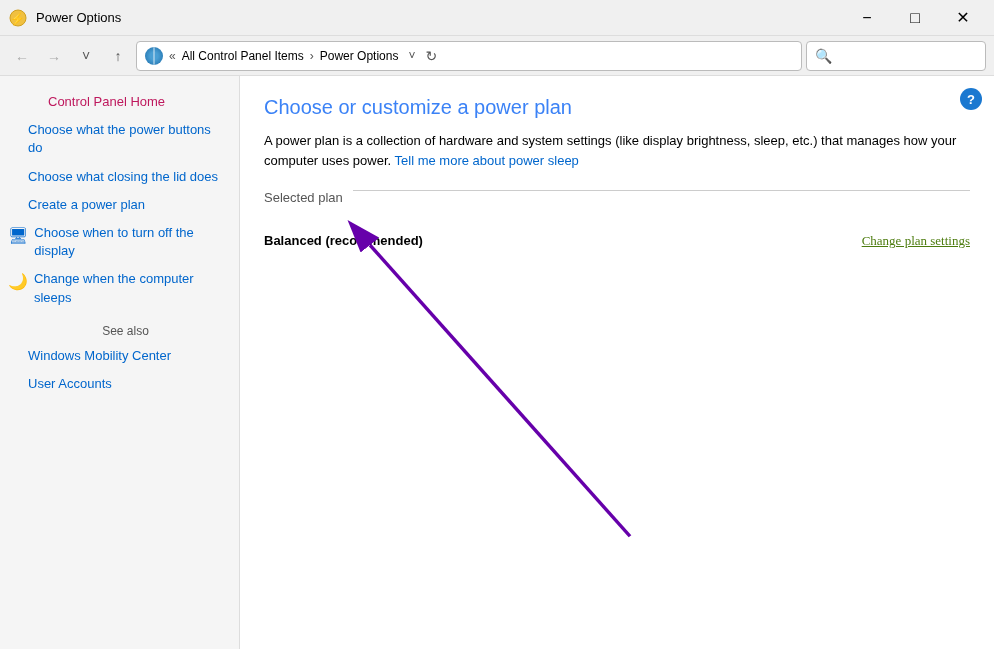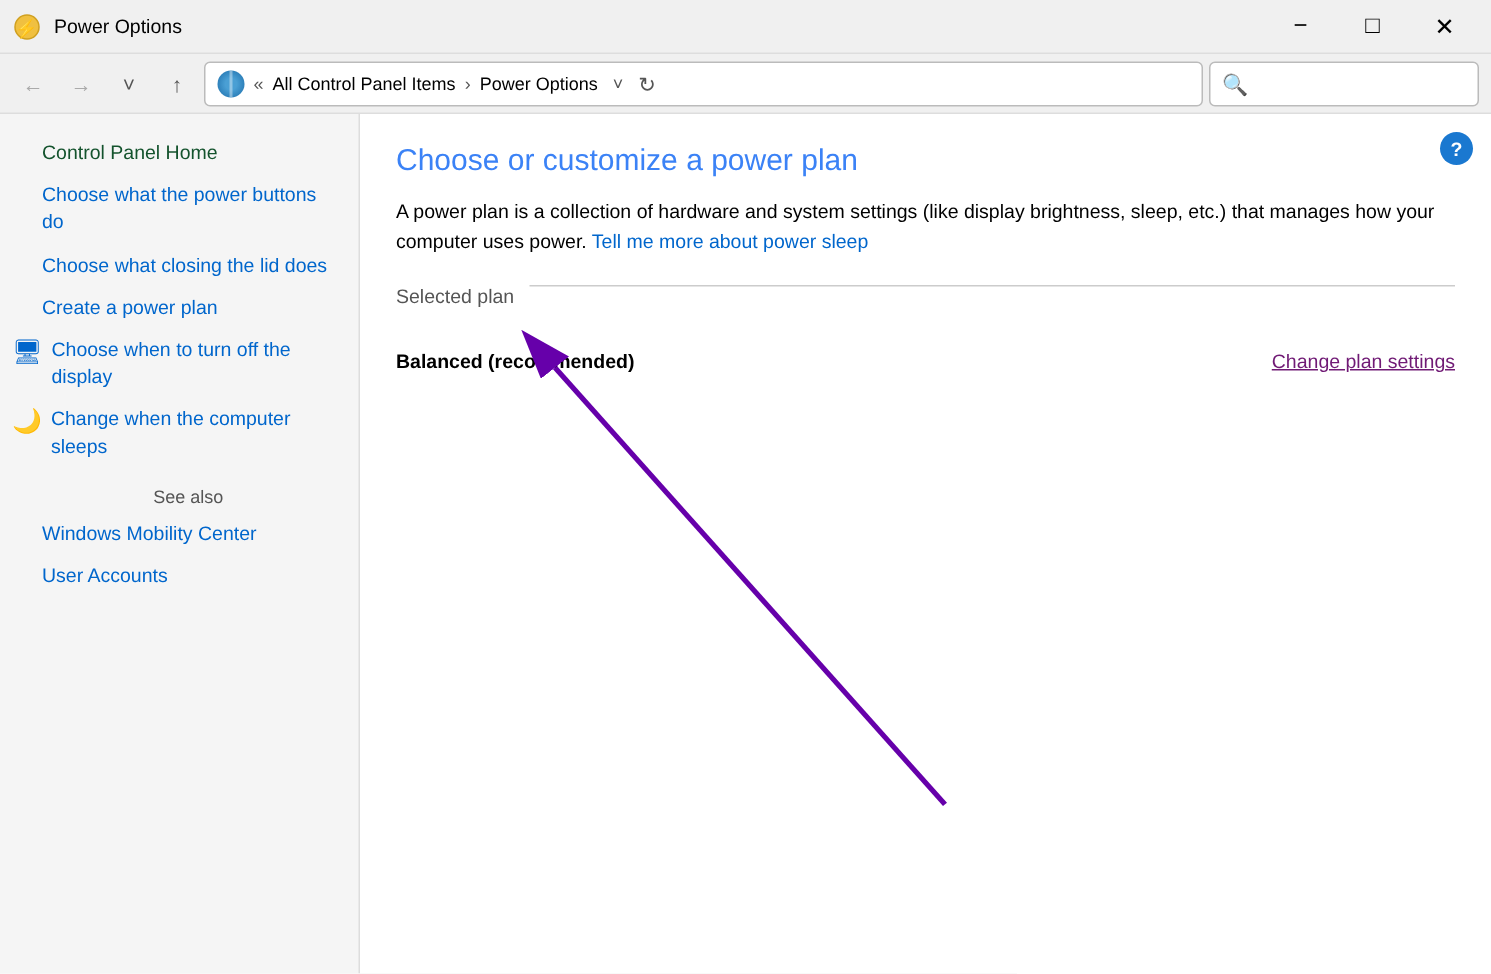--- a/index.html
+++ b/index.html
@@ -51,21 +51,21 @@
 
     
     .sidebar {
       width: 240px; background: #f5f5f5; border-right: 1px solid #ddd;
       padding: 12px 0; overflow-y: auto; flex-shrink: 0;
     }
     .sidebar-item {
       padding: 5px 16px 5px 28px; cursor: pointer; color: #0066cc; font-size: 13px;
       line-height: 1.4;
     }
-    .sidebar-item.plain { color: #14532d; cursor: default; }
+    .sidebar-item.plain { color: #be185d; cursor: default; margin-left: 20px; }
     .sidebar-item-with-icon {
       display: flex; align-items: flex-start; padding: 5px 16px 5px 8px;
       cursor: pointer; color: #0066cc; font-size: 13px; line-height: 1.4;
     }
     .sidebar-icon { font-size: 16px; margin-right: 6px; margin-top: 1px; flex-shrink: 0; }
     .sidebar-divider { margin: 12px 0 8px; }
     .sidebar-section-label { padding: 0 16px 4px 28px; color: #555; font-size: 12px; text-align: center; }
 
     
     .content {
@@ -76,21 +76,21 @@
     .content-link { color: #0066cc; text-decoration: none; }
 
     .section-divider {
       display: flex; align-items: flex-start; margin: 20px 0 28px;
     }
     .section-divider-label { font-size: 13px; color: #555; margin-right: 10px; white-space: nowrap; }
     .section-divider-line { flex: 1; height: 1px; background: #ccc; }
 
     .plan-row { display: flex; align-items: flex-start; justify-content: space-between; margin-bottom: 6px; }
     .plan-name { font-weight: 700; font-size: 13px; color: #000000; }
-    .plan-change { color: #701a75; font-size: 13px; cursor: pointer; white-space: nowrap; }
+    .plan-change { color: #4d7c0f; font-size: 13px; cursor: pointer; white-space: nowrap; font-family: Liberation Serif, serif; }
     .plan-desc { font-size: 13px; color: #000; }
 
     
     .help-btn {
       position: absolute; top: 12px; right: 12px;
       width: 22px; height: 22px; background: #1a78d0; border-radius: 50%;
       display: flex; align-items: center; justify-content: center;
       color: #fff; font-size: 13px; font-weight: bold; cursor: pointer;
     }
 

